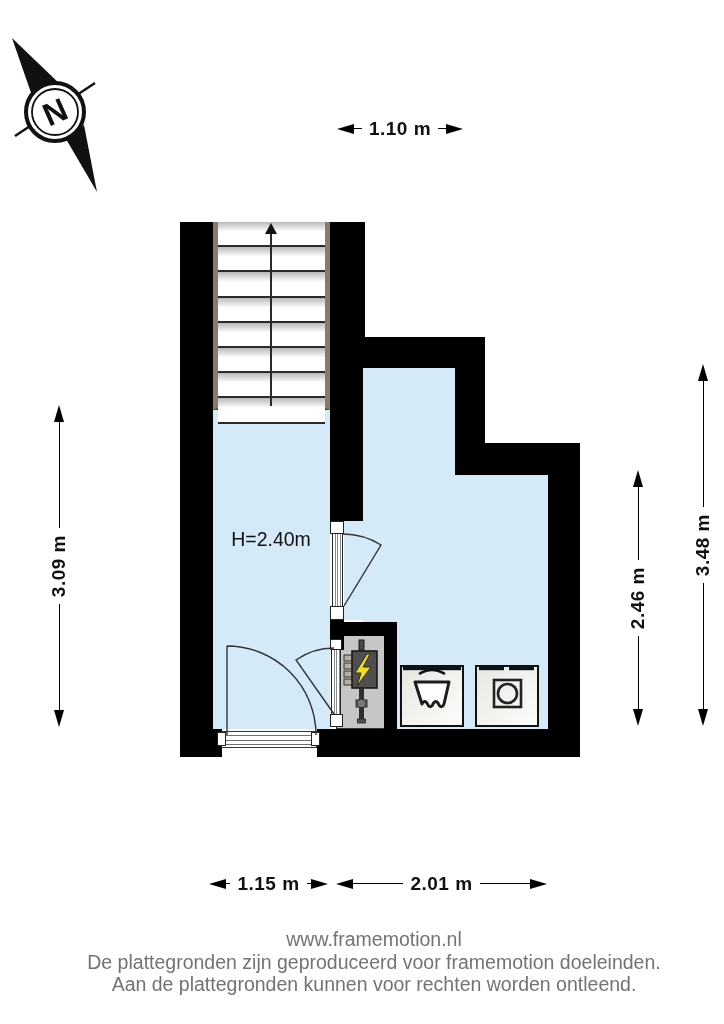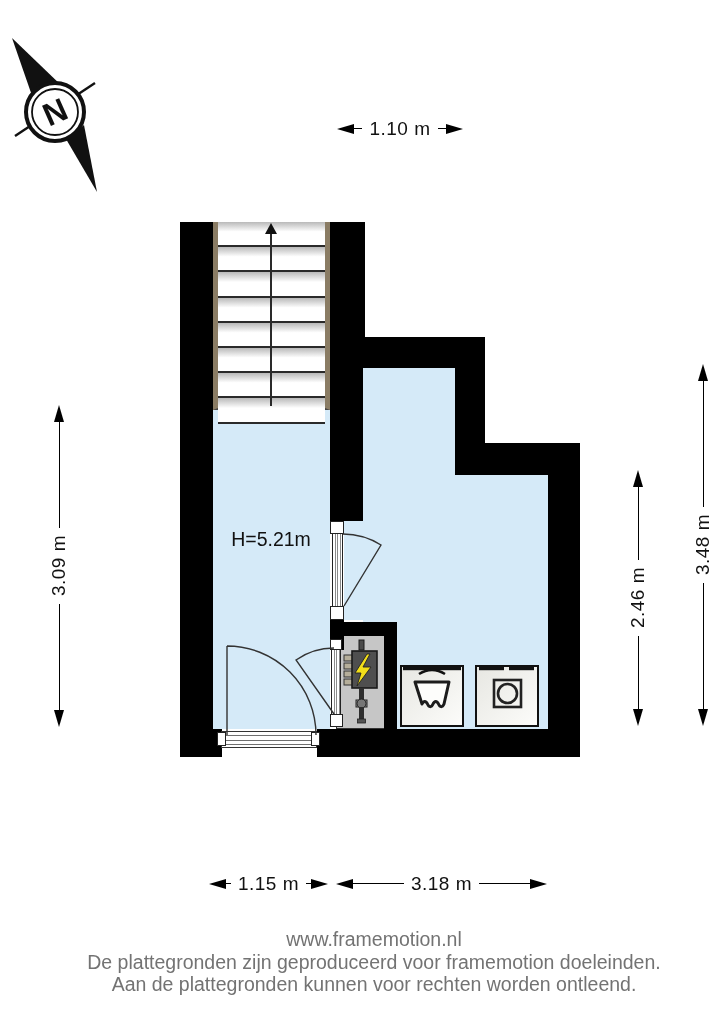--- a/index.html
+++ b/index.html
@@ -13,21 +13,21 @@
   
   .stairs{position:absolute;left:213px;top:222px;width:117px;height:188px;background:#fff;
           border-left:5px solid var(--stringer,#8a7c64);border-right:5px solid var(--stringer,#8a7c64);
           border-bottom:2px solid #444;box-sizing:border-box;}
   .step{height:23.2px;border-bottom:2px solid #2a2a2a;background:linear-gradient(to bottom,#b9b9b9,#ffffff 42%);}
   .stair-line{position:absolute;left:52px;top:10px;width:2px;height:174px;background:#2a2a2a;}
   .stair-arrow{position:absolute;left:47px;top:1px;width:0;height:0;
                border-left:6px solid transparent;border-right:6px solid transparent;border-bottom:11px solid #111;}
 
   
-  .dim{position:absolute;display:flex;align-items:center;font-size:19px;color:#111;}
+  .dim{position:absolute;display:flex;align-items:center;font-size:19px;color:#111;font-weight:bold;}
   .dim .line{flex:1;border-top:1.6px solid #000;height:0;}
   .dim .lbl{padding:0 7px;white-space:nowrap;letter-spacing:0.5px;}
   .dim .ah-l{width:0;height:0;border-top:5px solid transparent;border-bottom:5px solid transparent;border-right:17px solid #000;}
   .dim .ah-r{width:0;height:0;border-top:5px solid transparent;border-bottom:5px solid transparent;border-left:17px solid #000;}
   .dim-v{flex-direction:column;align-items:center;}
   .dim-v .line{flex:1;border-top:none;border-left:1.6px solid #000;width:0;}
   .dim-v .lbl{writing-mode:vertical-rl;transform:rotate(180deg);padding:7px 0;}
   .dim-v .ah-u{width:0;height:0;border-left:5px solid transparent;border-right:5px solid transparent;border-bottom:17px solid #000;}
   .dim-v .ah-d{width:0;height:0;border-left:5px solid transparent;border-right:5px solid transparent;border-top:17px solid #000;}
 
@@ -140,21 +140,21 @@
     </svg>
   </div>
 
   <svg class="overlay" width="724" height="1024" viewBox="0 0 724 1024">
     <path d="M343 534 A72 72 0 0 1 381 545 L344 606" fill="none" stroke="#333" stroke-width="1.4"></path>
     <path d="M227 646 A89 89 0 0 1 316 735 M227 735 L227 646" fill="none" stroke="#333" stroke-width="1.4"></path>
     <path d="M334 714 L296 660 A66 66 0 0 1 334 648" fill="none" stroke="#333" stroke-width="1.4"></path>
   </svg>
 
   <div class="room-label" style="left:205px;top:527px;width:132px;">
-    <div>H=5.21m</div>
+    <div>H=2.40m</div>
   </div>
 
   <div class="dim" style="left:337px;top:118px;width:126px;height:21px;">
     <div class="ah-l"></div>
       <div class="line"></div>
     <div class="lbl">1.10 m</div>
     <div class="line"></div>
       <div class="ah-r"></div>
   </div>
 
@@ -186,21 +186,21 @@
     <div class="ah-l"></div>
       <div class="line"></div>
     <div class="lbl">1.15 m</div>
     <div class="line"></div>
       <div class="ah-r"></div>
   </div>
 
   <div class="dim" style="left:336px;top:873px;width:211px;height:21px;">
     <div class="ah-l"></div>
       <div class="line"></div>
-    <div class="lbl">3.18 m</div>
+    <div class="lbl">2.01 m</div>
     <div class="line"></div>
       <div class="ah-r"></div>
   </div>
 
   <div class="footer">
     <div>www.framemotion.nl</div>
     <div>De plattegronden zijn geproduceerd voor framemotion doeleinden.</div>
     <div>Aan de plattegronden kunnen voor rechten worden ontleend.</div>
   </div>
 

